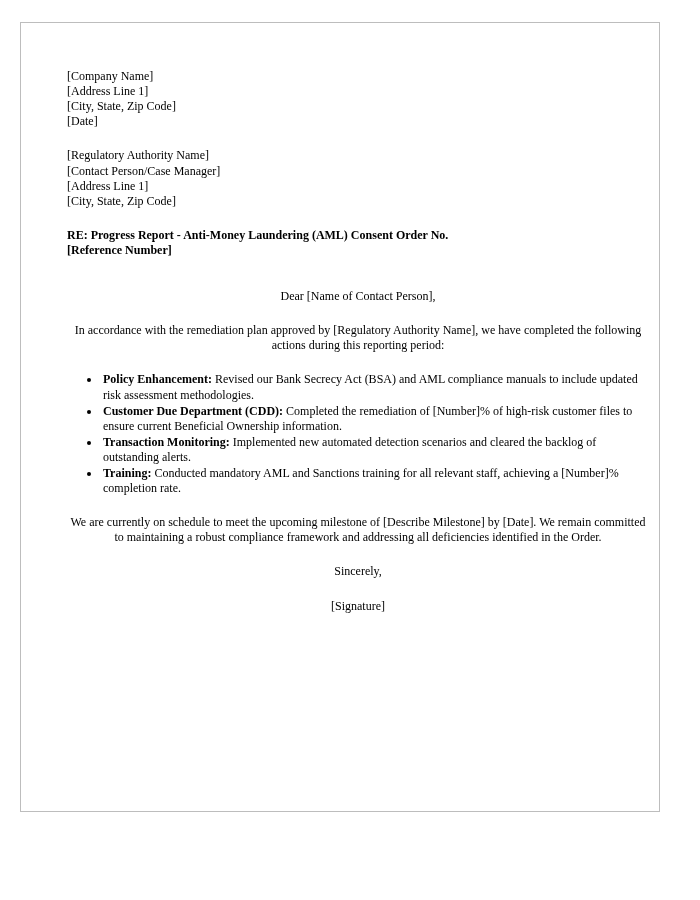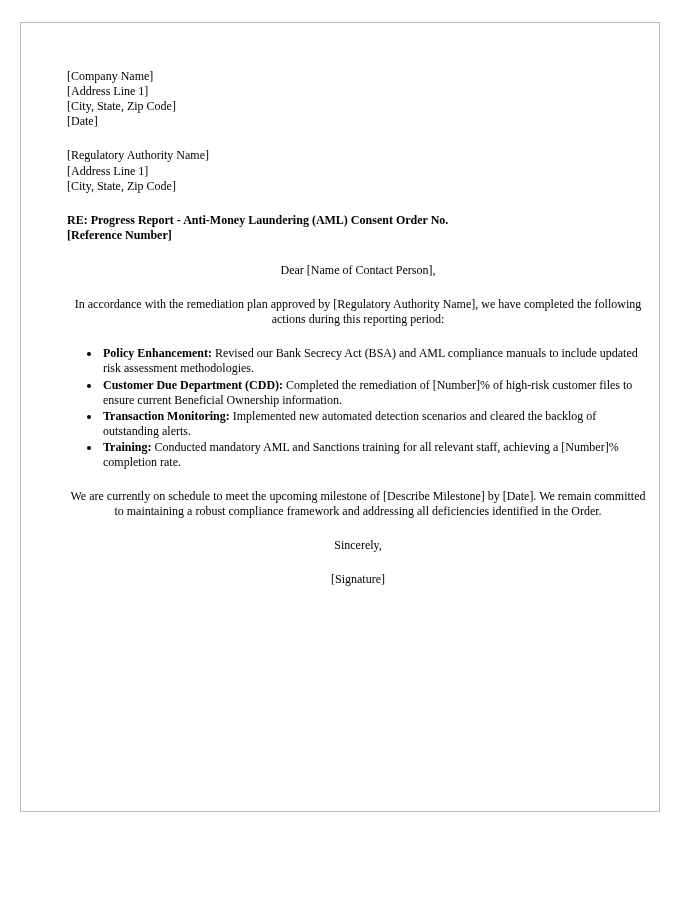--- a/index.html
+++ b/index.html
@@ -39,21 +39,21 @@
     line-height: 1.26;
   }
   .block {
     margin-bottom: 19px;
   }
   .block .line {
     white-space: pre;
   }
   .subject {
     font-weight: bold;
-    margin-bottom: 19px;
+    margin-bottom: 30px;
     line-height: 1.3;
   }
   p.para {
     margin: 0 0 19px 0;
     text-align: center;
   }
   ul.actions {
     margin: 15px 0 19px 0;
     padding-left: 34px;
     list-style-type: disc;
@@ -82,20 +82,21 @@
 
       <div class="block">
         <div class="line">[Company Name]</div>
         <div class="line">[Address Line 1]</div>
         <div class="line">[City, State, Zip Code]</div>
         <div class="line">[Date]</div>
       </div>
 
       <div class="block">
         <div class="line">[Regulatory Authority Name]</div>
+        <div class="line">[Contact Person/Case Manager]</div>
         <div class="line">[Address Line 1]</div>
         <div class="line">[City, State, Zip Code]</div>
       </div>
 
       <div class="subject">
         <div>RE: Progress Report - Anti-Money Laundering (AML) Consent Order No.</div>
         <div>[Reference Number]</div>
       </div>
 
       <p class="para">Dear [Name of Contact Person],</p>

